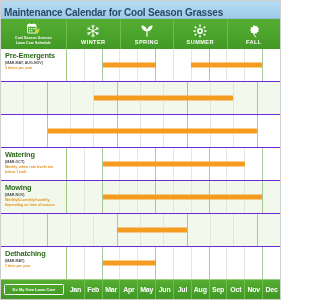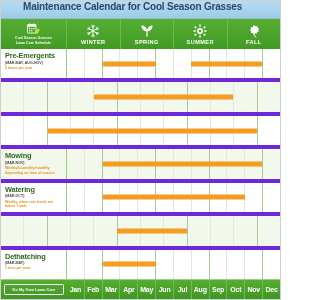--- a/index.html
+++ b/index.html
@@ -17,22 +17,22 @@
     display: flex;
     flex-direction: column;
   }
 
   
   .titlebar {
     height: 18px;
     background: #a8d4ef;
     background: linear-gradient(#b6dcf2, #9ecbe9);
     display: flex;
-    align-items: flex-start;
-    padding-left: 22px;
+    align-items: flex-end;
+    padding-left: 3px;
     flex: 0 0 18px;
     border-bottom: 1px solid #8fbcd8;
   }
   .titlebar-text {
     font-size: 10px;
     font-weight: bold;
     color: #2a4a6b;
     letter-spacing: -0.2px;
     white-space: nowrap;
   }
@@ -85,21 +85,21 @@
     flex: 1 1 auto;
     display: flex;
     flex-direction: column;
     position: relative;
     border-bottom: 1px solid #9ccc7e;
   }
   .task-row {
     flex: 1 1 0;
     display: flex;
     position: relative;
-    border-bottom: 4px solid #6d28d9;
+    border-bottom: 1px solid #6d28d9;
   }
   .task-row:last-child { border-bottom: none; }
   .task-row.alt .label-cell,
   .task-row.alt .months-cell { background: #f2f8ec; }
 
   .label-cell {
     width: 66px;
     flex: 0 0 66px;
     background: #ffffff;
     border-right: 1px solid #9ccc7e;
@@ -367,20 +367,47 @@
           <div class="gl"></div>
             <div class="gl season-edge"></div>
             <div class="gl"></div>
         </div>
         <div class="bars">
           <div class="bar" style="left:16.667%;width:75%"></div>
         </div>
       </div>
     </div>
 
+    <div class="task-row">
+      <div class="label-cell">
+        <div class="task-title">Watering</div>
+        <div class="task-when">(MAR-OCT)</div>
+        <div class="task-freq">Weekly, when rain levels are below 1 inch</div>
+      </div>
+      <div class="months-cell">
+        <div class="gridlines">
+          <div class="gl"></div>
+            <div class="gl season-edge"></div>
+            <div class="gl"></div>
+          <div class="gl"></div>
+            <div class="gl season-edge"></div>
+            <div class="gl"></div>
+          <div class="gl"></div>
+            <div class="gl season-edge"></div>
+            <div class="gl"></div>
+          <div class="gl"></div>
+            <div class="gl season-edge"></div>
+            <div class="gl"></div>
+        </div>
+        <div class="bars">
+          <div class="bar" style="left:16.667%;width:66.667%"></div>
+        </div>
+      </div>
+    </div>
+
     <div class="task-row alt">
       <div class="label-cell">
         <div class="task-title">Mowing</div>
         <div class="task-when">(MAR-NOV)</div>
         <div class="task-freq">Weekly/bi-weekly/monthly, depending on time of season</div>
       </div>
       <div class="months-cell">
         <div class="gridlines">
           <div class="gl"></div>
             <div class="gl season-edge"></div>
@@ -390,47 +417,20 @@
             <div class="gl"></div>
           <div class="gl"></div>
             <div class="gl season-edge"></div>
             <div class="gl"></div>
           <div class="gl"></div>
             <div class="gl season-edge"></div>
             <div class="gl"></div>
         </div>
         <div class="bars">
           <div class="bar" style="left:16.667%;width:75%"></div>
-        </div>
-      </div>
-    </div>
-
-    <div class="task-row">
-      <div class="label-cell">
-        <div class="task-title">Watering</div>
-        <div class="task-when">(MAR-OCT)</div>
-        <div class="task-freq">Weekly, when rain levels are below 1 inch</div>
-      </div>
-      <div class="months-cell">
-        <div class="gridlines">
-          <div class="gl"></div>
-            <div class="gl season-edge"></div>
-            <div class="gl"></div>
-          <div class="gl"></div>
-            <div class="gl season-edge"></div>
-            <div class="gl"></div>
-          <div class="gl"></div>
-            <div class="gl season-edge"></div>
-            <div class="gl"></div>
-          <div class="gl"></div>
-            <div class="gl season-edge"></div>
-            <div class="gl"></div>
-        </div>
-        <div class="bars">
-          <div class="bar" style="left:16.667%;width:66.667%"></div>
         </div>
       </div>
     </div>
 
     <div class="task-row alt">
       <div class="months-cell">
         <div class="gridlines">
           <div class="gl"></div>
             <div class="gl season-edge"></div>
             <div class="gl"></div>

